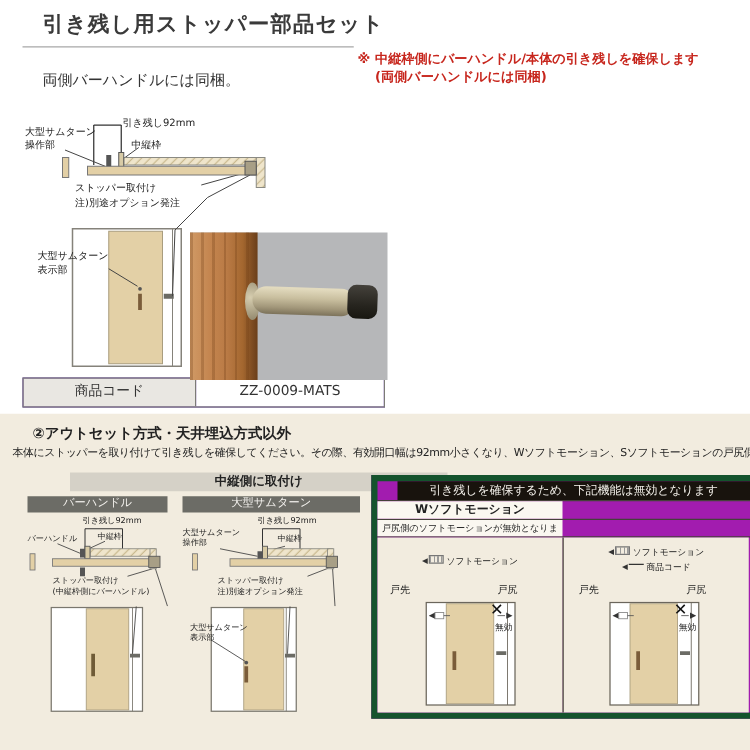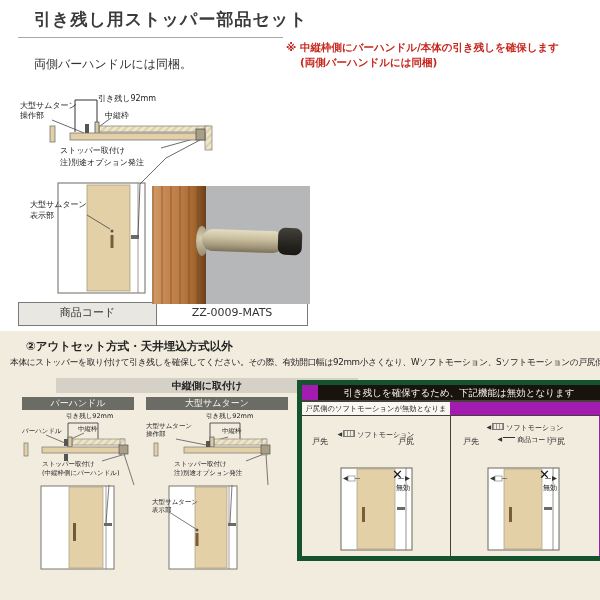--- a/index.html
+++ b/index.html
@@ -71,21 +71,21 @@
   .bleft{border-left:1px solid #45403a;}
   .dis-cell{position:relative;width:148px;height:140px;background:#f2ecdf;}
   .legend{position:absolute;left:0;width:148px;text-align:center;font-size:7px;color:#222;}
   .ltri{font-size:6px;color:#333;vertical-align:1px;}
   .lbox{display:inline-block;width:10px;height:5px;border:1px solid #777;margin:0 2px 0 1px;
         background:repeating-linear-gradient(90deg,#999 0 1px,rgba(0,0,0,0) 1px 3px);}
   .lline{display:inline-block;width:12px;height:1px;background:#333;margin:0 2px 2px 1px;vertical-align:2px;}
   .door-area{position:absolute;top:51px;width:73px;height:84px;}
   .xmark{position:absolute;font-size:13px;font-weight:bold;color:#111;line-height:1;}
   .muko{position:absolute;font-size:7px;color:#222;}
-  .ftlabel{position:absolute;top:20px;font-size:8px;color:#222;}
+  .ftlabel{position:absolute;top:36px;font-size:8px;color:#222;}
 </style>
 </head>
 <body>
 
 <div id="root">
 
   <div class="abs page-title nowrap">引き残し用ストッパー部品セット</div>
   <div class="abs title-divider"></div>
   <div class="abs intro nowrap">両側バーハンドルには同梱。</div>
 
@@ -227,20 +227,21 @@
     <circle cx="29" cy="45" r="1.5" fill="#555"></circle>
     <rect x="27.5" y="48" width="3" height="13" fill="#7a5c3a"></rect>
     <line x1="64" y1="0" x2="62" y2="38" stroke="#444" stroke-width="0.7"></line>
   </svg>
   <span class="lbl lbl7" style="left:152px;top:499px;">大型サムターン</span>
   <span class="lbl lbl7" style="left:152px;top:507px;">表示部</span>
 
   <div class="abs dis-table">
     <div class="dis-black nowrap">引き残しを確保するため、下記機能は無効となります</div>
     <div class="dis-row">
+      <div class="dis-h">Wソフトモーション</div>
     </div>
     <div class="dis-row">
       <div class="dis-d">戸尻側のソフトモーションが無効となります</div>
     </div>
     <div class="dis-row">
 
       <div class="dis-cell">
         <div class="legend" style="top:14px;">
           <span class="ltri">◀</span><span class="lbox"></span><span>ソフトモーション</span>
         </div>

